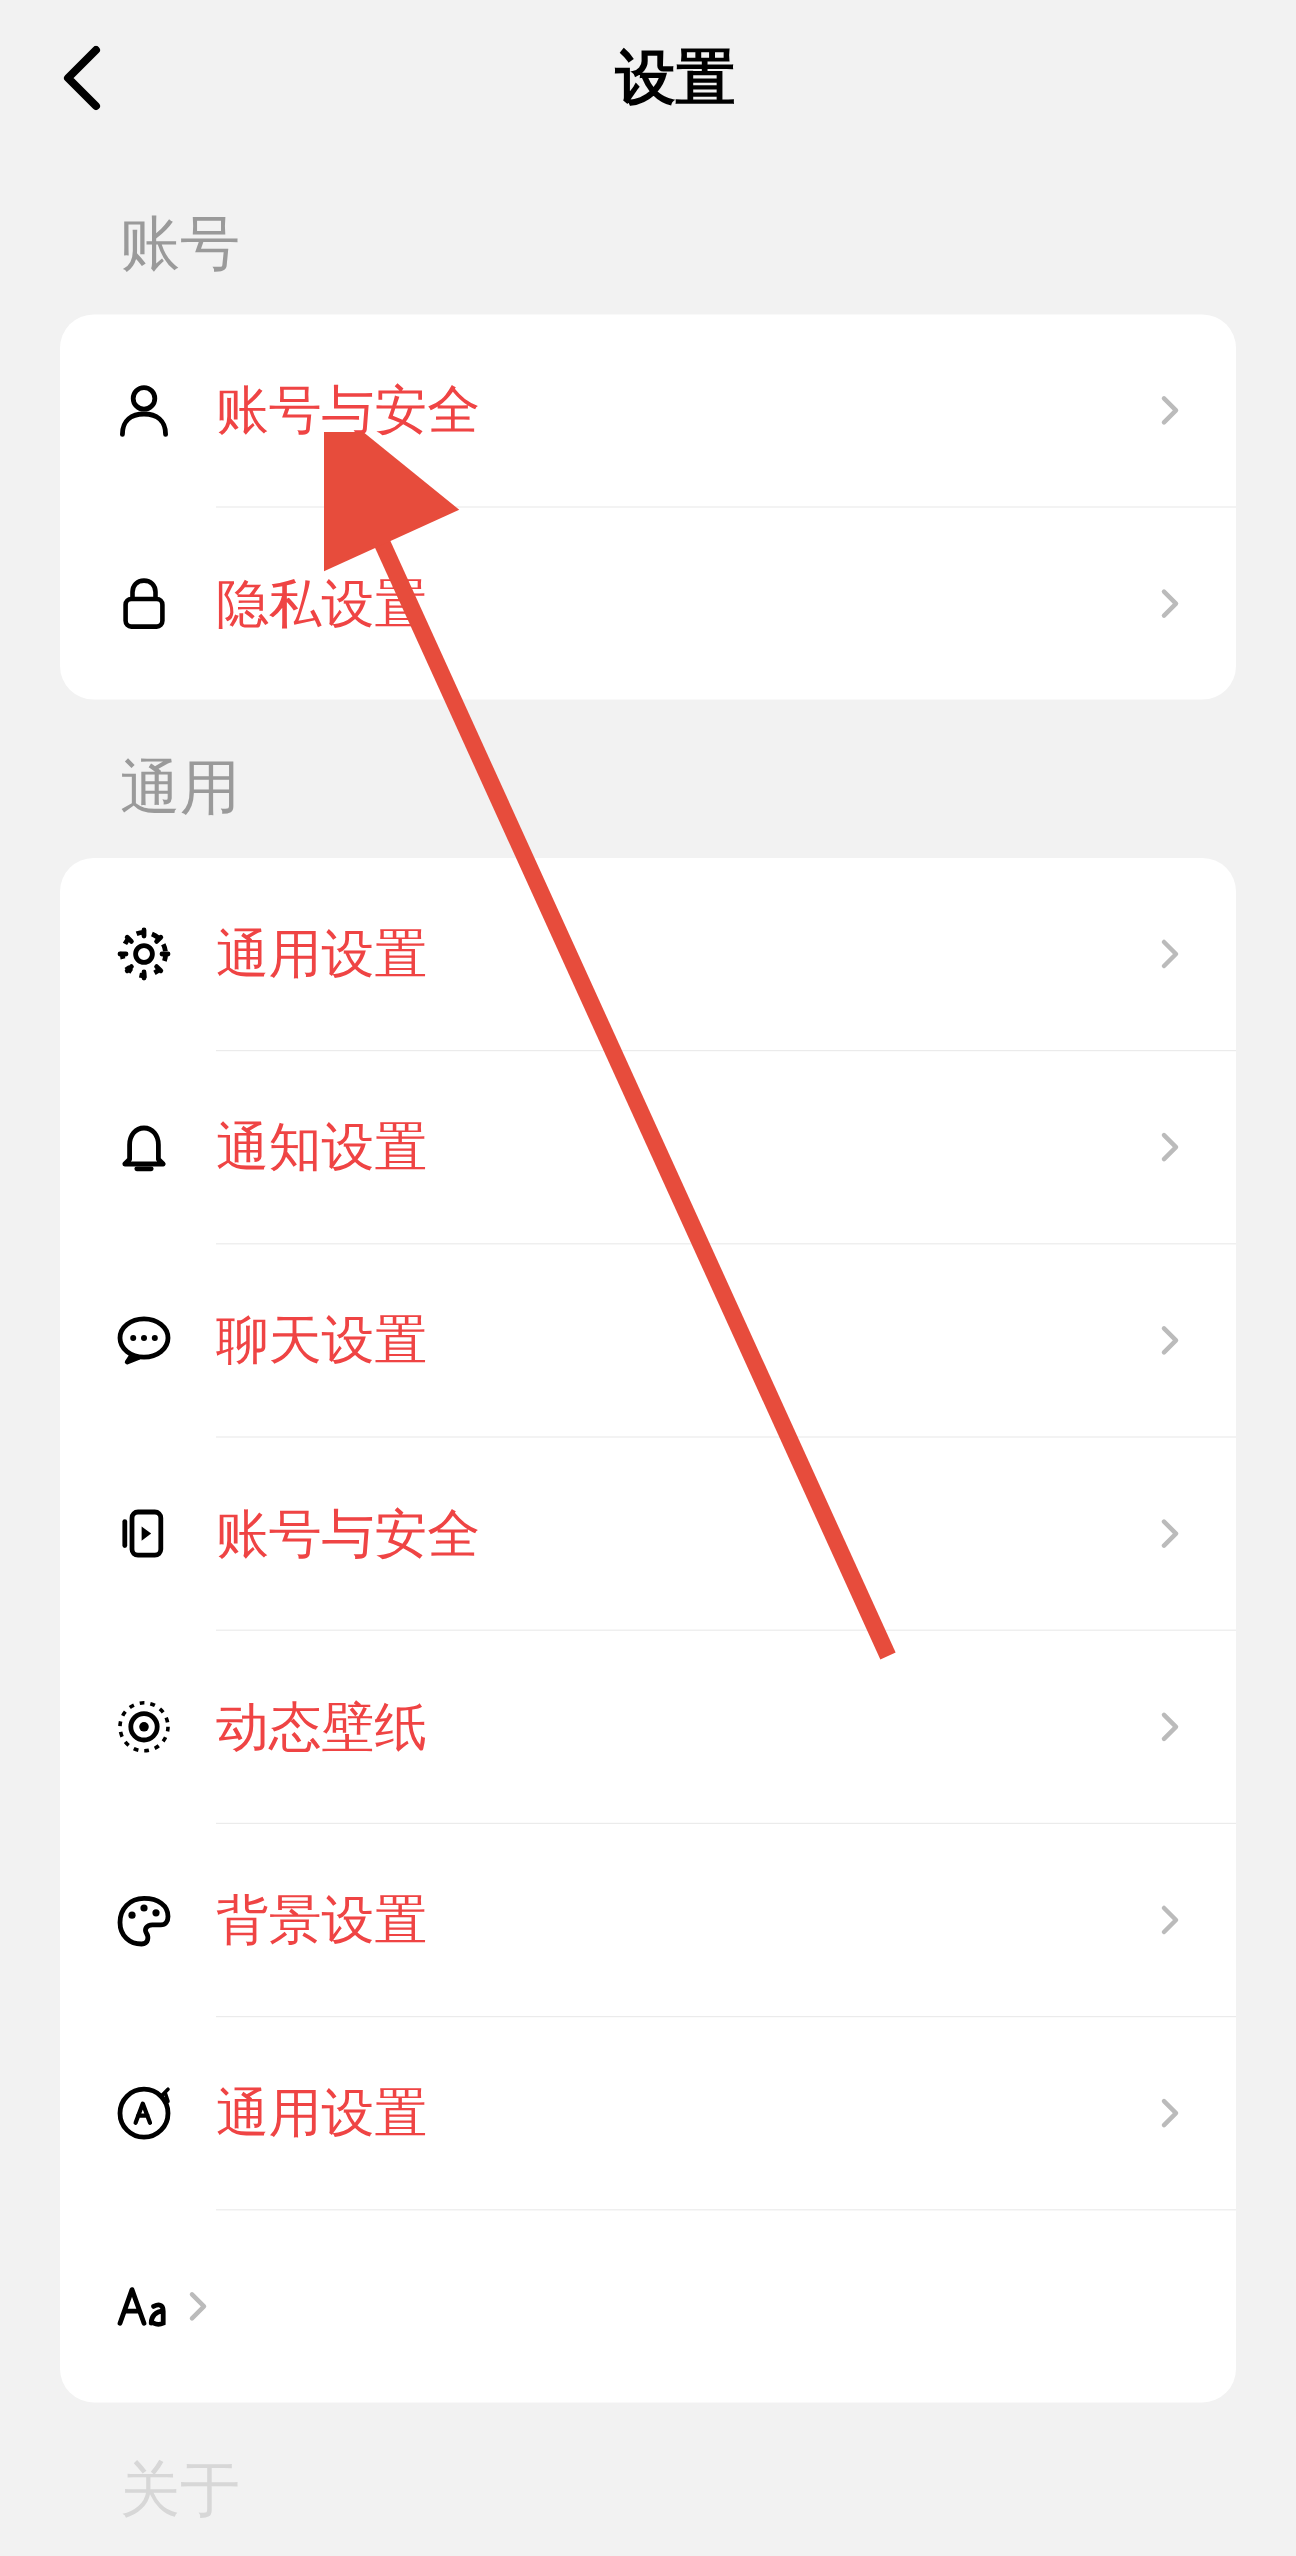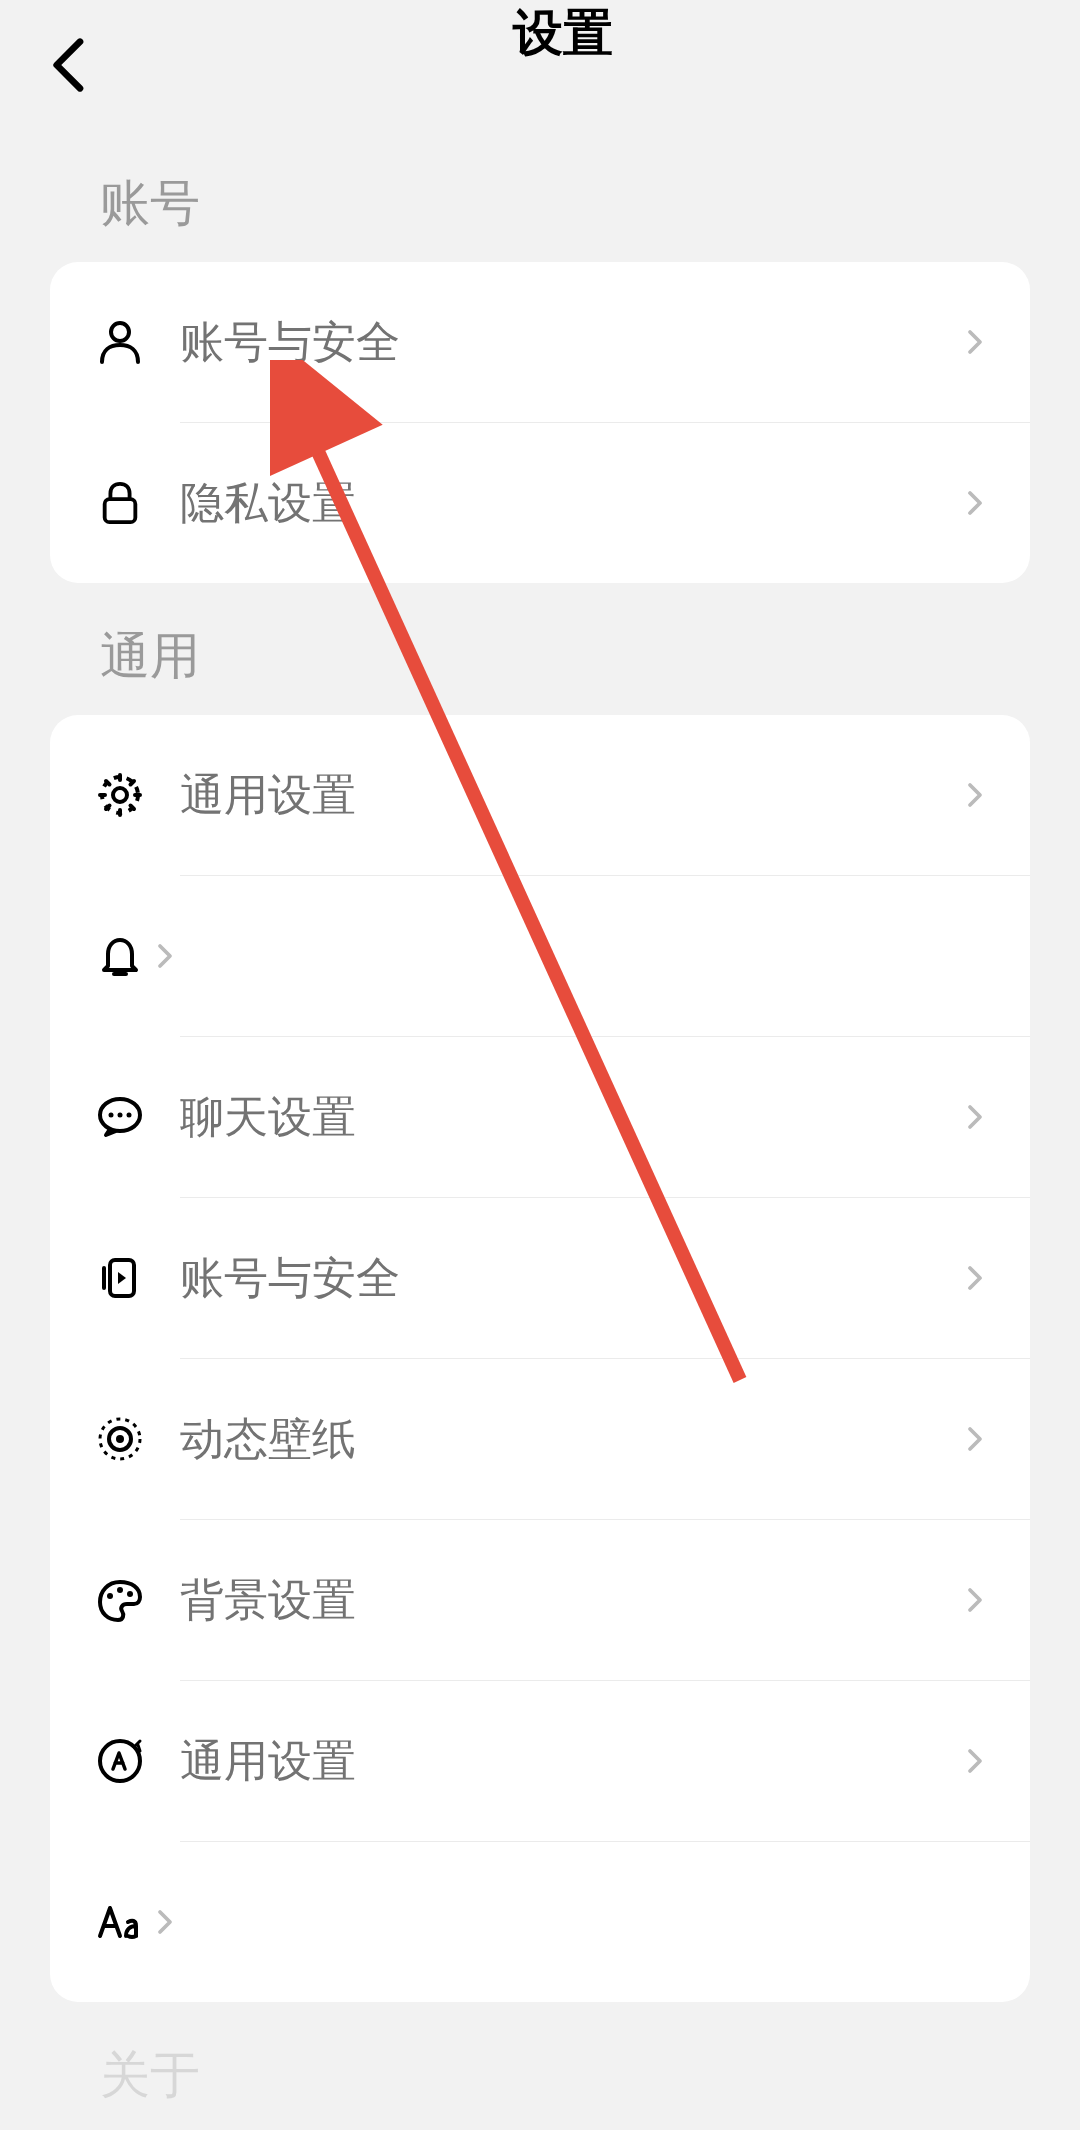--- a/index.html
+++ b/index.html
@@ -7,20 +7,21 @@
       width: 1080px;
       height: 2130px;
       background: #f2f2f2;
       font-family: -apple-system, BlinkMacSystemFont, "PingFang SC", "Helvetica Neue", sans-serif;
       overflow: hidden;
       position: relative;
     }
     .header {
       height: 130px;
       display: flex;
+      align-items: center;
       position: relative;
       padding-left: 46px;
     }
     .back-button {
       position: absolute;
       left: 40px;
       top: 50%;
       transform: translateY(-50%);
       width: 60px;
       height: 60px;
@@ -58,21 +59,21 @@
       width: 60px;
       height: 60px;
       display: flex;
       align-items: center;
       justify-content: center;
       flex-shrink: 0;
     }
     .item-label {
       flex: 1;
       font-size: 44px;
-      color: #737373;
+      color: #ef4444;
       margin-left: 30px;
       font-weight: 400;
     }
     .chevron-right {
       width: 30px;
       height: 30px;
       flex-shrink: 0;
     }
     .divider {
       height: 1px;
@@ -144,20 +145,21 @@
     </svg>
   </div>
   <div class="divider"></div>
   <div class="list-item">
     <div class="item-icon">
       <svg width="48" height="48" viewBox="0 0 48 48">
         <path d="M12 34 V22 C12 14 17 8 24 8 C31 8 36 14 36 22 V34 L40 38 H8 L12 34 Z" stroke="#000" stroke-width="4" fill="none" stroke-linejoin="round"></path>
         <path d="M18 42 H30" stroke="#000" stroke-width="4" stroke-linecap="round"></path>
       </svg>
     </div>
+    <div class="item-label">通知设置</div>
     <svg class="chevron-right" viewBox="0 0 24 24">
       <path d="M8 4 L16 12 L8 20" stroke="#bbb" stroke-width="3" fill="none" stroke-linecap="round" stroke-linejoin="round"></path>
     </svg>
   </div>
   <div class="divider"></div>
   <div class="list-item">
     <div class="item-icon">
       <svg width="48" height="48" viewBox="0 0 48 48">
         <ellipse cx="24" cy="22" rx="20" ry="16" stroke="#000" stroke-width="4" fill="none"></ellipse>
         <path d="M14 36 L10 42 L20 38" stroke="#000" stroke-width="4" fill="none" stroke-linejoin="round"></path>

